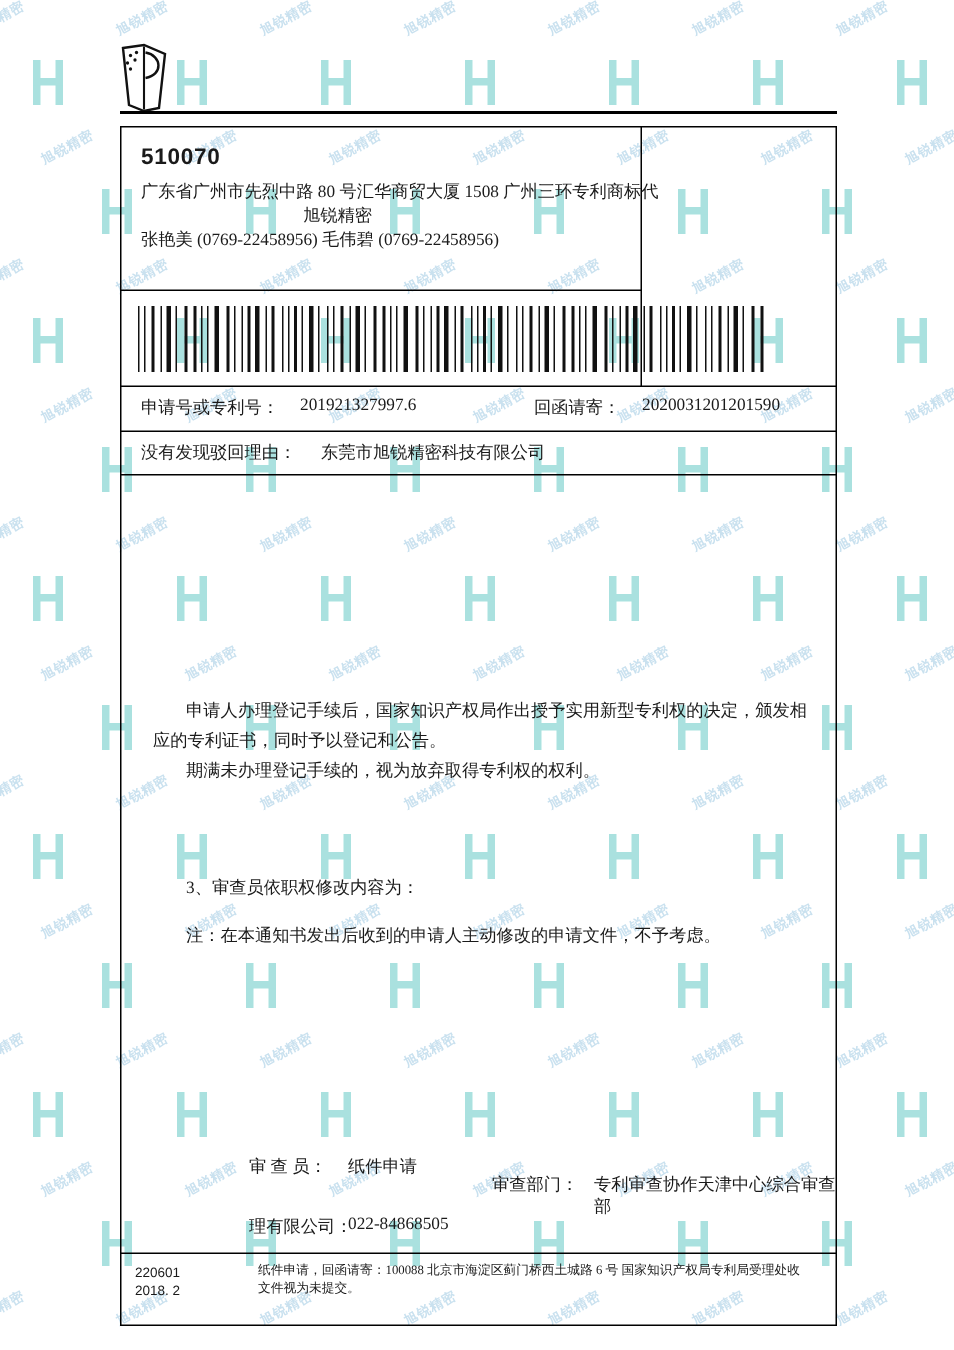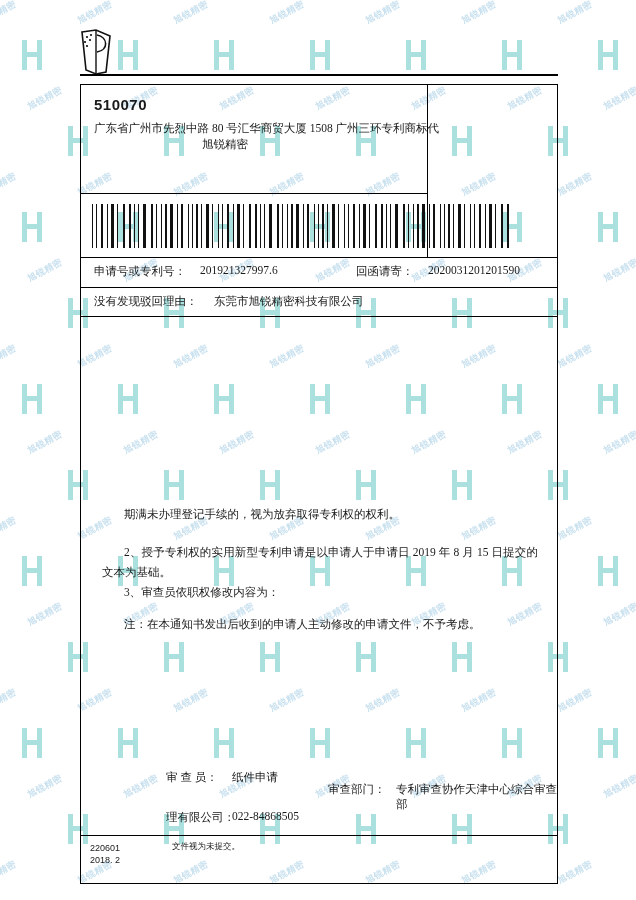--- a/index.html
+++ b/index.html
@@ -664,20 +664,21 @@
   </div>
   <div class="header-rule"></div>
 
   <div style="position:absolute;left:80px;top:84px;width:478px;height:800px;border-left:1px solid #000;border-right:1px solid #000;border-top:1px solid #000;box-sizing:border-box;"></div>
 
   <div class="addr-box">
     <div class="zip">510070</div>
     <div class="addr-lines">
       <div>广东省广州市先烈中路 80 号汇华商贸大厦 1508 广州三环专利商标代</div>
       <div class="addr-wrap2">旭锐精密</div>
+      <div>张艳美 (0769-22458956)   毛伟碧 (0769-22458956)</div>
     </div>
   </div>
 
 
   <div class="barcode-box">
     <div class="barcode" id="barcode"><i style="width:1px"></i><i style="width:1px;background:transparent"></i><i style="width:1px"></i><i style="width:2px;background:transparent"></i><i style="width:2px"></i><i style="width:2px;background:transparent"></i><i style="width:1px"></i><i style="width:1px;background:transparent"></i><i style="width:3px"></i><i style="width:1px;background:transparent"></i><i style="width:1px"></i><i style="width:3px;background:transparent"></i><i style="width:2px"></i><i style="width:2px;background:transparent"></i><i style="width:2px"></i><i style="width:1px;background:transparent"></i><i style="width:1px"></i><i style="width:1px;background:transparent"></i><i style="width:1px"></i><i style="width:2px;background:transparent"></i><i style="width:3px"></i><i style="width:3px;background:transparent"></i><i style="width:2px"></i><i style="width:1px;background:transparent"></i><i style="width:1px"></i><i style="width:2px;background:transparent"></i><i style="width:1px"></i><i style="width:1px;background:transparent"></i><i style="width:2px"></i><i style="width:1px;background:transparent"></i><i style="width:3px"></i><i style="width:2px;background:transparent"></i><i style="width:1px"></i><i style="width:1px;background:transparent"></i><i style="width:2px"></i><i style="width:3px;background:transparent"></i><i style="width:1px"></i><i style="width:1px;background:transparent"></i><i style="width:1px"></i><i style="width:1px;background:transparent"></i><i style="width:2px"></i><i style="width:1px;background:transparent"></i><i style="width:1px"></i><i style="width:2px;background:transparent"></i><i style="width:3px"></i><i style="width:1px;background:transparent"></i><i style="width:1px"></i><i style="width:3px;background:transparent"></i><i style="width:1px"></i><i style="width:1px;background:transparent"></i><i style="width:1px"></i><i style="width:2px;background:transparent"></i><i style="width:2px"></i><i style="width:2px;background:transparent"></i><i style="width:1px"></i><i style="width:1px;background:transparent"></i><i style="width:3px"></i><i style="width:1px;background:transparent"></i><i style="width:1px"></i><i style="width:3px;background:transparent"></i><i style="width:2px"></i><i style="width:2px;background:transparent"></i><i style="width:2px"></i><i style="width:1px;background:transparent"></i><i style="width:1px"></i><i style="width:1px;background:transparent"></i><i style="width:1px"></i><i style="width:2px;background:transparent"></i><i style="width:3px"></i><i style="width:3px;background:transparent"></i><i style="width:2px"></i><i style="width:1px;background:transparent"></i><i style="width:1px"></i><i style="width:2px;background:transparent"></i><i style="width:1px"></i><i style="width:1px;background:transparent"></i><i style="width:2px"></i><i style="width:1px;background:transparent"></i><i style="width:3px"></i><i style="width:2px;background:transparent"></i><i style="width:1px"></i><i style="width:1px;background:transparent"></i><i style="width:2px"></i><i style="width:3px;background:transparent"></i><i style="width:1px"></i><i style="width:1px;background:transparent"></i><i style="width:1px"></i><i style="width:1px;background:transparent"></i><i style="width:2px"></i><i style="width:1px;background:transparent"></i><i style="width:1px"></i><i style="width:2px;background:transparent"></i><i style="width:3px"></i><i style="width:1px;background:transparent"></i><i style="width:1px"></i><i style="width:3px;background:transparent"></i><i style="width:1px"></i><i style="width:1px;background:transparent"></i><i style="width:1px"></i><i style="width:2px;background:transparent"></i><i style="width:2px"></i><i style="width:2px;background:transparent"></i><i style="width:1px"></i><i style="width:1px;background:transparent"></i><i style="width:3px"></i><i style="width:1px;background:transparent"></i><i style="width:1px"></i><i style="width:3px;background:transparent"></i><i style="width:2px"></i><i style="width:2px;background:transparent"></i><i style="width:2px"></i><i style="width:1px;background:transparent"></i><i style="width:1px"></i><i style="width:1px;background:transparent"></i><i style="width:1px"></i><i style="width:2px;background:transparent"></i><i style="width:3px"></i><i style="width:3px;background:transparent"></i><i style="width:2px"></i><i style="width:1px;background:transparent"></i><i style="width:1px"></i><i style="width:2px;background:transparent"></i><i style="width:1px"></i><i style="width:1px;background:transparent"></i><i style="width:2px"></i><i style="width:1px;background:transparent"></i><i style="width:3px"></i><i style="width:2px;background:transparent"></i><i style="width:1px"></i><i style="width:1px;background:transparent"></i><i style="width:2px"></i><i style="width:3px;background:transparent"></i><i style="width:1px"></i><i style="width:1px;background:transparent"></i><i style="width:1px"></i><i style="width:1px;background:transparent"></i><i style="width:2px"></i><i style="width:1px;background:transparent"></i><i style="width:1px"></i><i style="width:2px;background:transparent"></i><i style="width:3px"></i><i style="width:1px;background:transparent"></i><i style="width:1px"></i><i style="width:3px;background:transparent"></i><i style="width:1px"></i><i style="width:1px;background:transparent"></i><i style="width:1px"></i><i style="width:2px;background:transparent"></i><i style="width:2px"></i><i style="width:2px;background:transparent"></i><i style="width:1px"></i><i style="width:1px;background:transparent"></i><i style="width:3px"></i><i style="width:1px;background:transparent"></i><i style="width:1px"></i><i style="width:3px;background:transparent"></i><i style="width:2px"></i><i style="width:2px;background:transparent"></i><i style="width:2px"></i><i style="width:1px;background:transparent"></i></div>
   </div>
   <div class="barcode-right"></div>
 
   <div class="row" style="top:258px;height:30px;">
@@ -688,35 +689,36 @@
   </div>
 
   <div class="row" style="top:288px;height:29px;">
     <span class="lbl">没有发现驳回理由：</span>
     <span class="val" style="left:134px;">东莞市旭锐精密科技有限公司</span>
   </div>
 
 
   <div class="body-box">
 
+    <div class="para indent" style="top:118px;">申请人办理登记手续后，国家知识产权局作出授予实用新型专利权的决定，颁发相应的专利证书，同时予以登记和公告。</div>
     <div class="para indent" style="top:158px;">期满未办理登记手续的，视为放弃取得专利权的权利。</div>
-    <div class="para indent" style="top:196px;">2、授予专利权的实用新型专利申请是以申请人于申请日 2019 年 8 月 15 日提交的文本为基础。</div>
     <div class="para indent" style="top:236px;">3、审查员依职权修改内容为：</div>
     <div class="para indent" style="top:268px;">注：在本通知书发出后收到的申请人主动修改的申请文件，不予考虑。</div>
 
     <div class="sign" style="left:86px;  top:424px;">审 查 员：</div>
     <div class="sign" style="left:152px; top:424px;">纸件申请</div>
     <div class="sign" style="left:248px; top:436px;">审查部门：</div>
     <div class="sign" style="left:316px; top:436px;">专利审查协作天津中心综合审查部</div>
     <div class="sign" style="left:86px;  top:464px;">理有限公司：</div>
     <div class="sign" style="left:152px; top:464px;">022-84868505</div>
   </div>
 
   <div class="footer-box">
     <div class="foot-left">
       <div>220601</div>
       <div>2018. 2</div>
     </div>
     <div class="foot-right">
+      <div class="ln">纸件申请，回函请寄：100088 北京市海淀区蓟门桥西土城路 6 号    国家知识产权局专利局受理处收</div>
       <div class="ln">文件视为未提交。</div>
     </div>
   </div>
 </div>
 
 </body></html>

